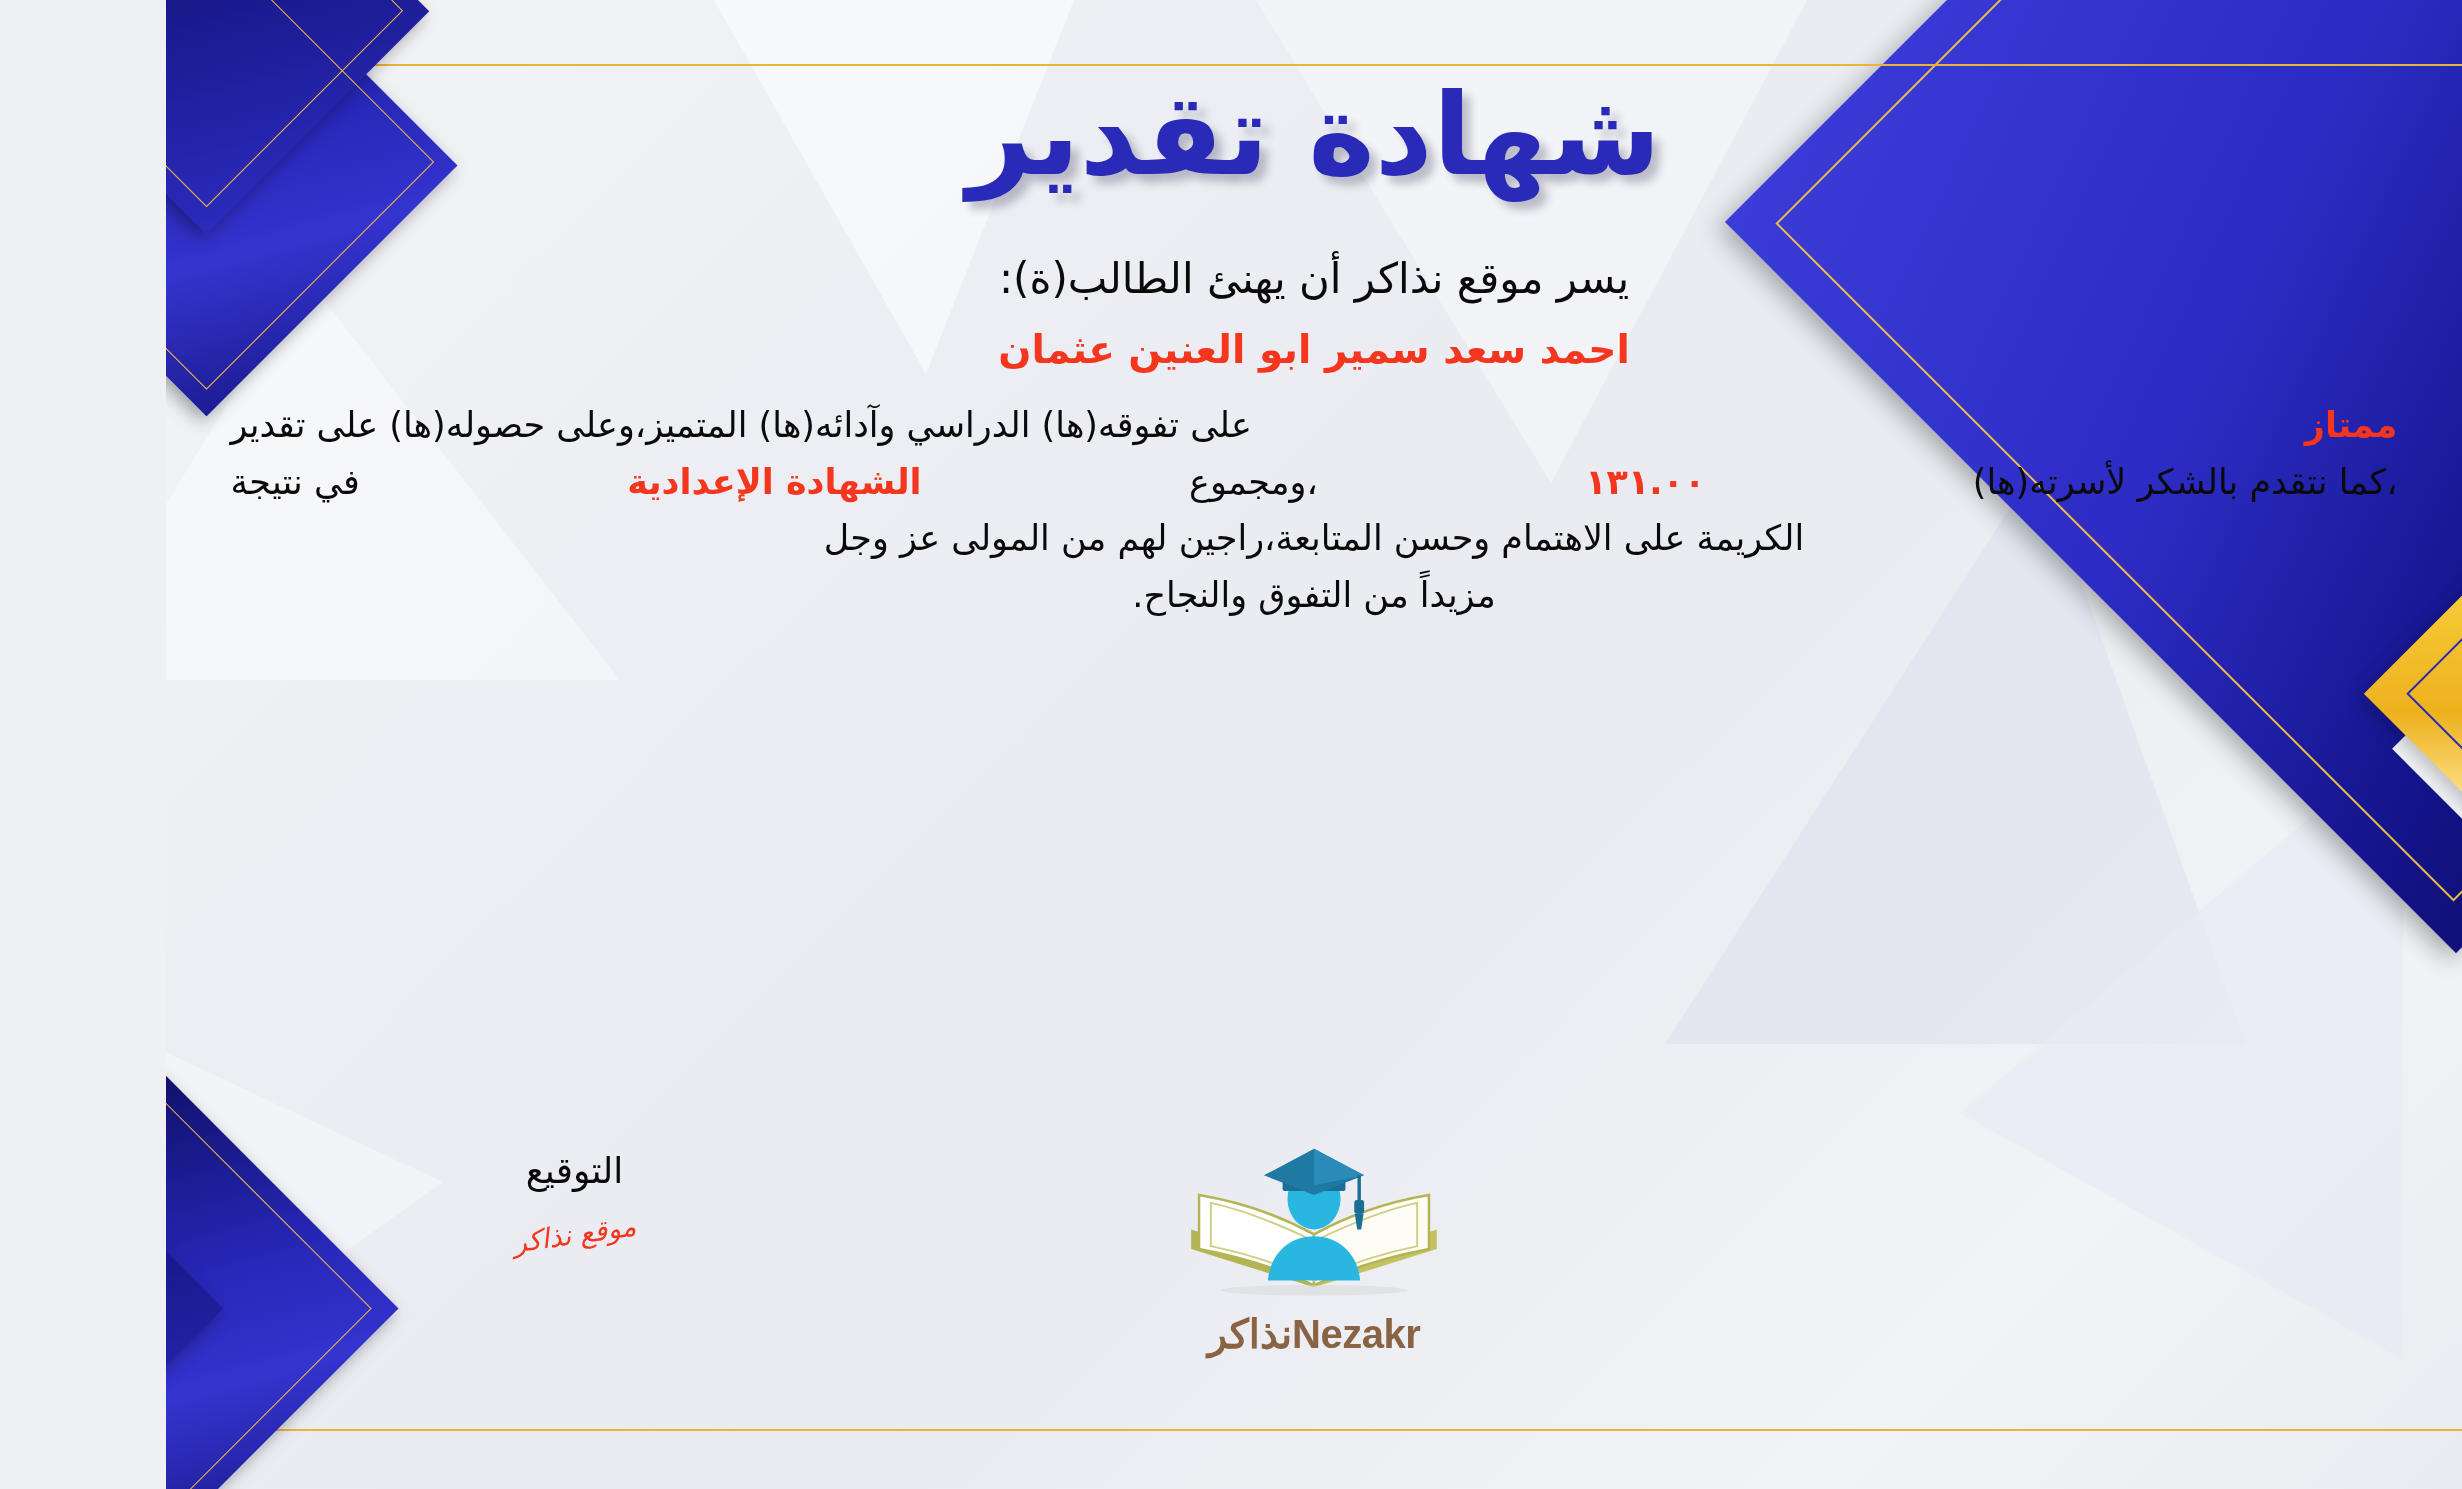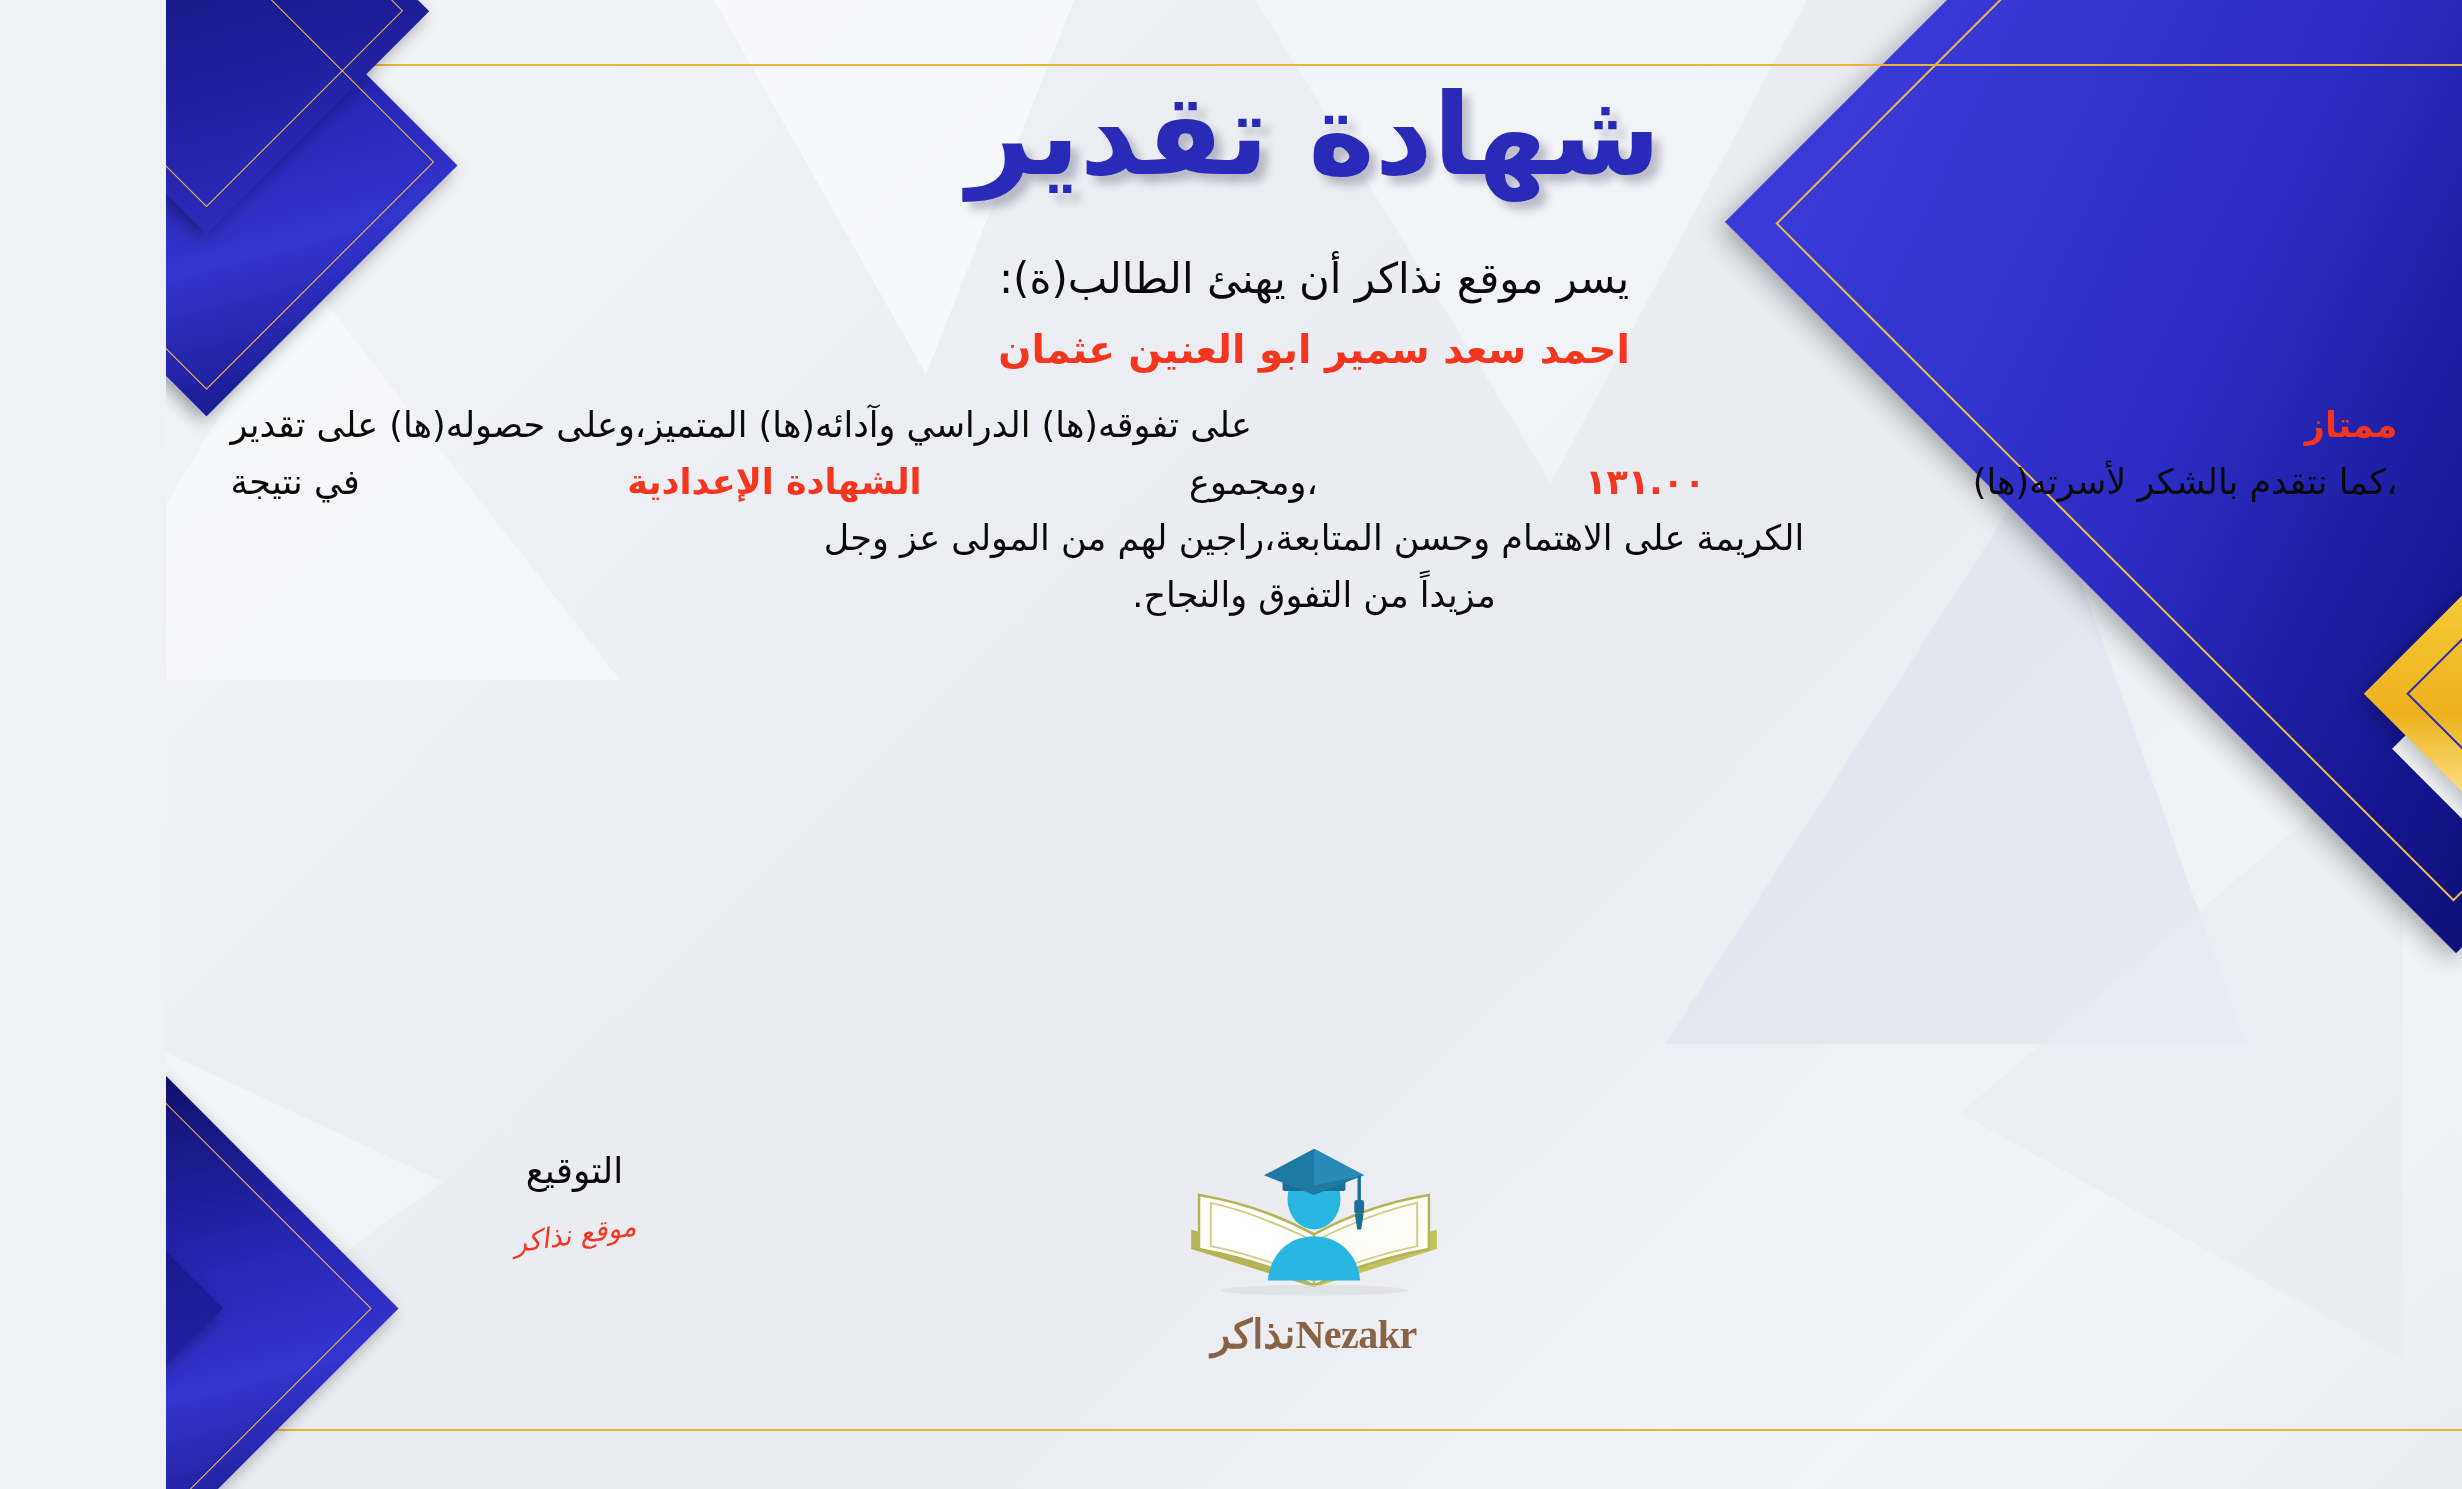--- a/index.html
+++ b/index.html
@@ -192,21 +192,21 @@
     width:315px;text-align:center;
   }
   .logo-mark{position:relative;width:315px;height:167px;margin:0 auto;}
   .logo-text{
     margin-top:3px;
     font-size:40px;font-weight:bold;color:#8a6244;
     font-family:"DejaVu Serif","Liberation Serif",serif;
     letter-spacing:-0.5px;
     direction:rtl;
   }
-  .logo-text .en{font-family:Liberation Serif, serif;}
+  .logo-text .en{font-family:Liberation Sans, sans-serif;}
 </style>
 </head>
 <body>
 
 <div class="certificate">
 
   <div class="facet f1"></div>
   <div class="facet f2"></div>
   <div class="facet f3"></div>
   <div class="facet f4"></div>

